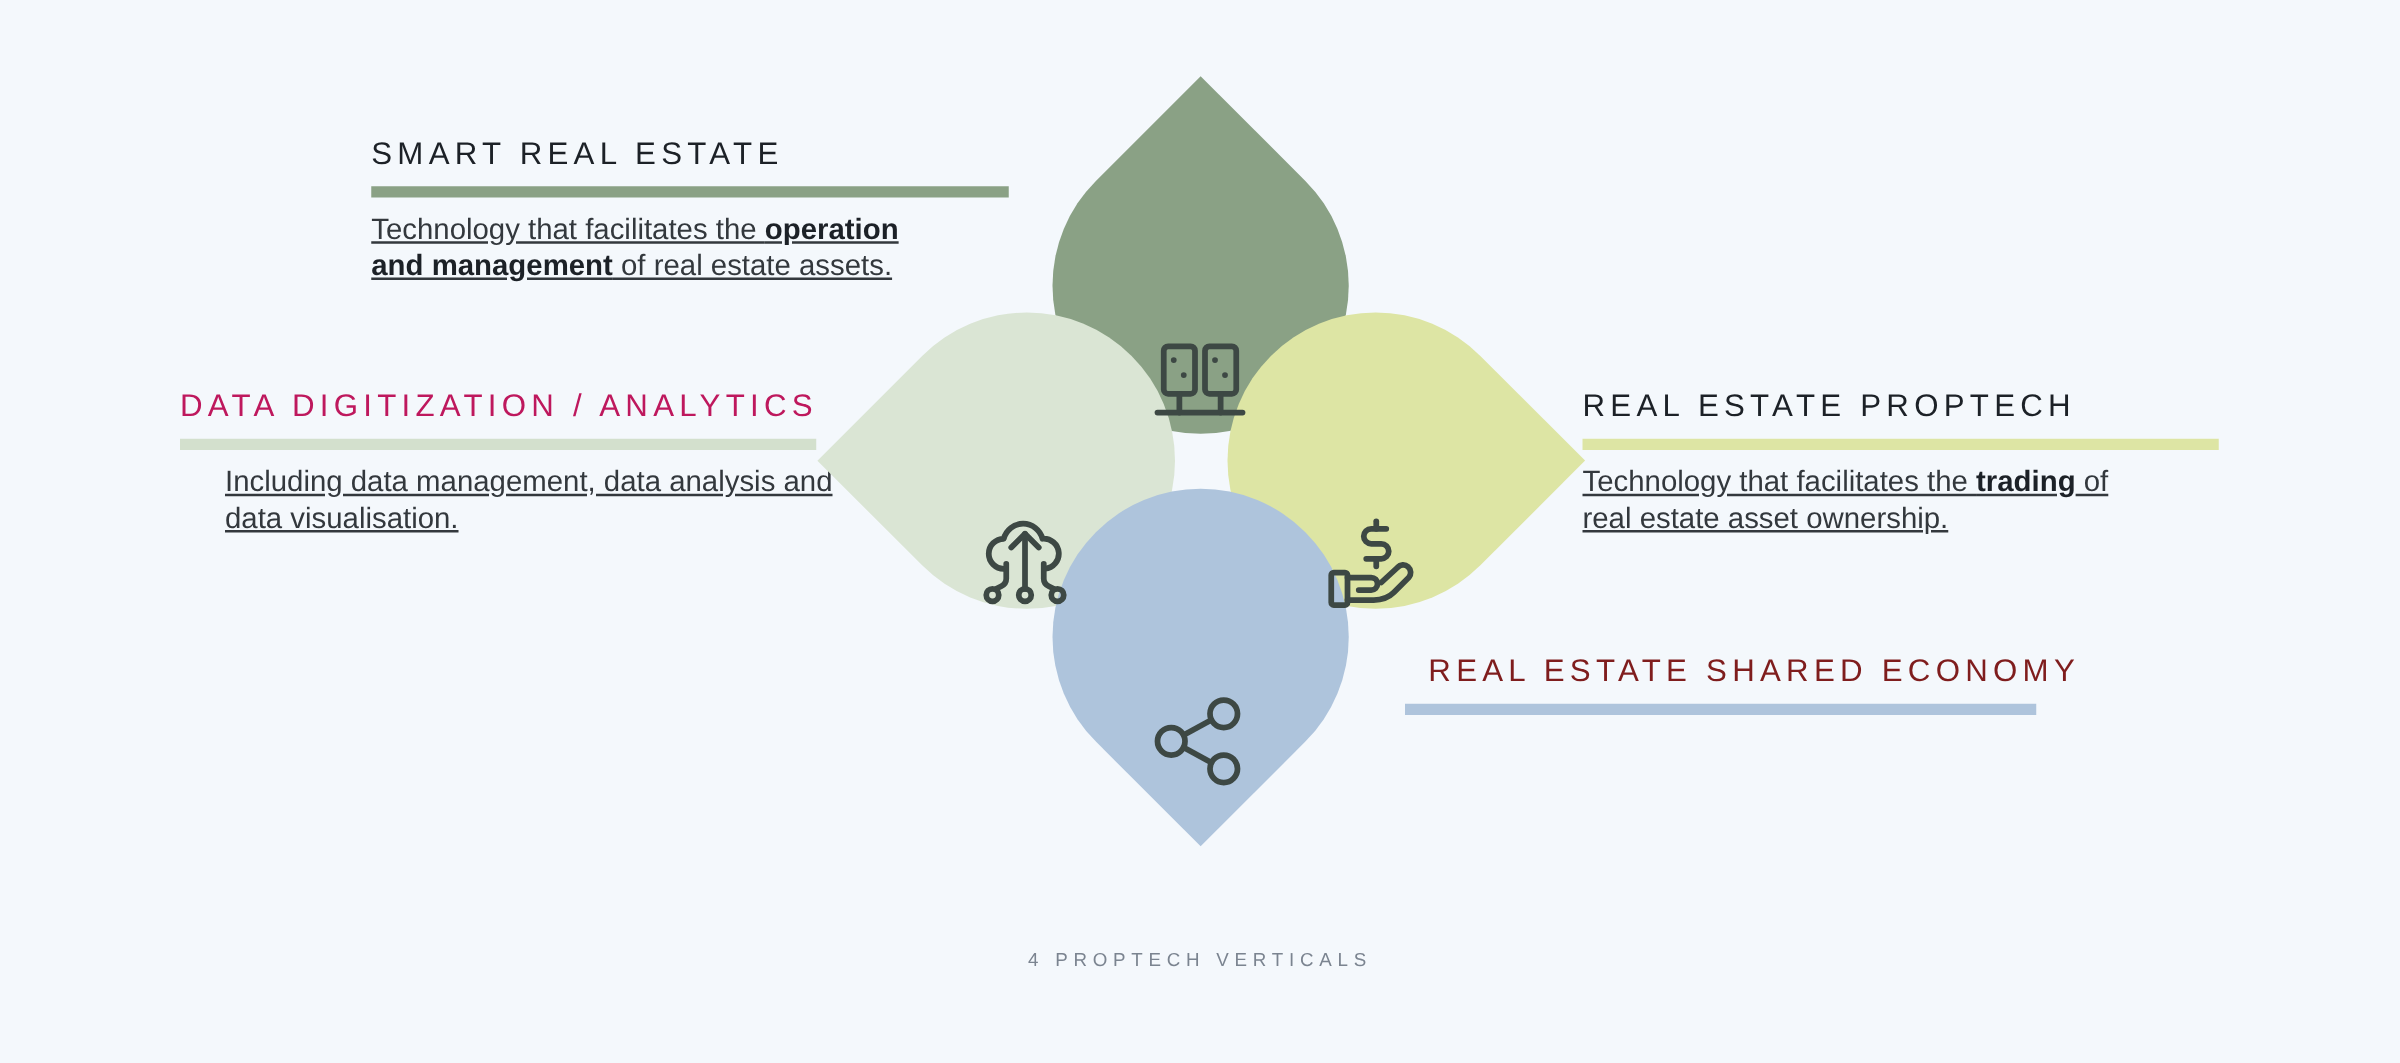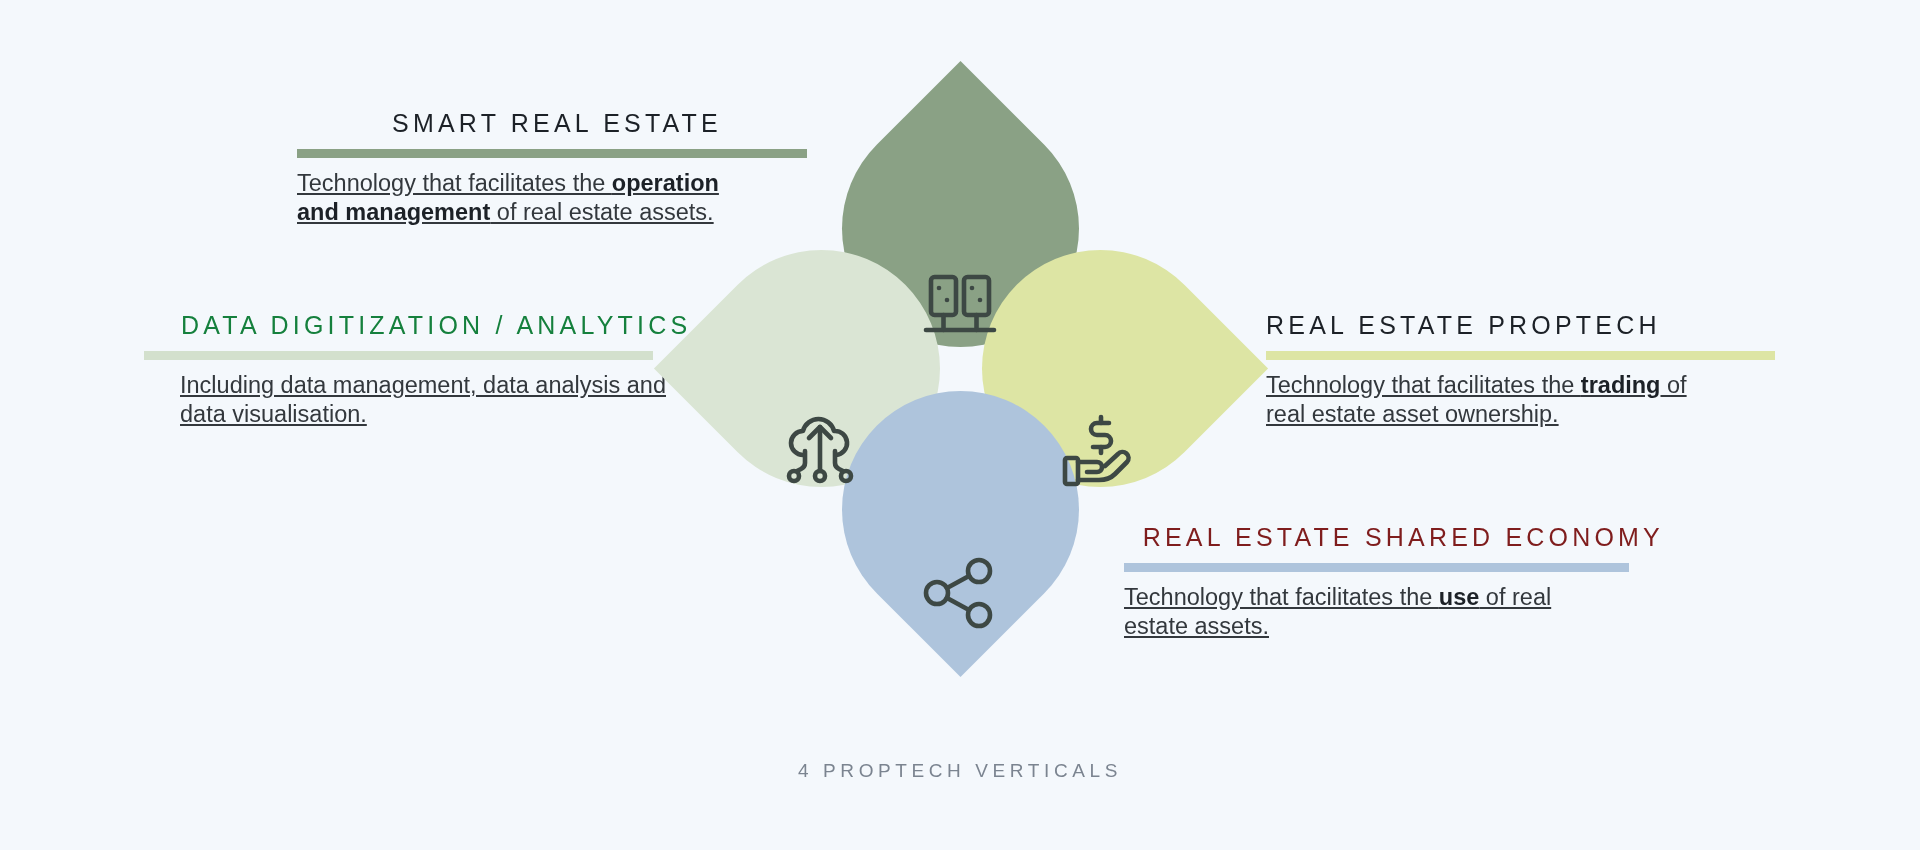--- a/index.html
+++ b/index.html
@@ -28,21 +28,21 @@
     font-size:23.5px;
     line-height:29px;
     color:#33383d;
     margin-top:11px;
     font-weight:400;
     text-decoration:underline;
   }
   .body b{font-weight:700;color:#1c2127;}
 
   
-  .block.left .heading{text-align:center;}
+  .block.left .heading{text-align:left;}
 
   
   #flower{
     position:absolute;
     left:703px;top:110px;
     width:516px;height:528px;
   }
   .petal{
     position:absolute;
     width:237px;height:237px;
@@ -74,60 +74,57 @@
   #icon-left{left:71px;top:295px;}
   #icon-right{left:351px;top:295px;}
   #icon-bottom{left:211px;top:437px;}
   .petal-icon svg{display:block;}
 
   
   #footer{
     position:absolute;
     left:0;top:760px;width:1920px;
     text-align:center;
-    font-size:19px;
+    font-size:15px;
     letter-spacing:4.6px;
     color:#7b8490;
   }
 </style>
 </head>
 <body style="background: rgb(244, 248, 252);">
 
 <div id="stage">
 
   <div class="block left" id="block-smart" style="left:297px;top:110px;width:520px;">
     <div class="heading" style="color: rgb(28, 33, 39);">SMART REAL ESTATE</div>
     <div class="rule" id="rule-smart" style="width: 510px; background: rgb(138, 161, 133);"></div>
     <div class="body" style="width: 470px; color: rgb(51, 56, 61);">
       <span>Technology that facilitates the </span><b>operation and management</b><span> of real estate assets.</span>
     </div>
   </div>
 
   <div class="block left" id="block-data" style="left:144px;top:312px;width:540px;">
-    <div class="heading" style="color: #15803d; margin-left: 37px;">DATA DIGITIZATION / ANALYTICS</div>
+    <div class="heading" style="color: #be185d;">DATA DIGITIZATION / ANALYTICS</div>
     <div class="rule" id="rule-data" style="width: 509px; background: rgb(211, 224, 205);"></div>
     <div class="body" style="width: 490px; color: rgb(51, 56, 61); margin-left: 36px;">
       <span>Including data management, data analysis and data visualisation.</span>
     </div>
   </div>
 
   <div class="block right" id="block-fintech" style="left:1266px;top:312px;width:540px;">
     <div class="heading" style="color: rgb(28, 33, 39);">REAL ESTATE PROPTECH</div>
     <div class="rule" id="rule-fintech" style="width: 509px; background: rgb(221, 229, 164);"></div>
     <div class="body" style="width: 440px; color: rgb(51, 56, 61);">
       <span>Technology that facilitates the </span><b>trading</b><span> of real estate asset ownership.</span>
     </div>
   </div>
 
   <div class="block right" id="block-shared" style="left:1124px;top:524px;width:540px;">
     <div class="heading" style="color: #7f1d1d; text-align: right;">REAL ESTATE SHARED ECONOMY</div>
     <div class="rule" id="rule-shared" style="width: 505px; background: rgb(174, 196, 220);"></div>
-    <div class="body" style="width: 430px; color: rgb(51, 56, 61);">
-      <span>Technology that facilitates the </span><b>use</b><span> of real estate assets.</span>
-    </div>
   </div>
 
   <div id="flower">
 
     <div class="petal" id="petal-top" style="background: rgb(138, 161, 133);"></div>
     <div class="petal" id="petal-left" style="background: rgb(218, 229, 212);"></div>
     <div class="petal" id="petal-right" style="background: rgb(221, 229, 164);"></div>
     <div class="petal" id="petal-bottom" style="background: rgb(174, 196, 220);"></div>
 
     <div class="petal-icon" id="icon-top">

